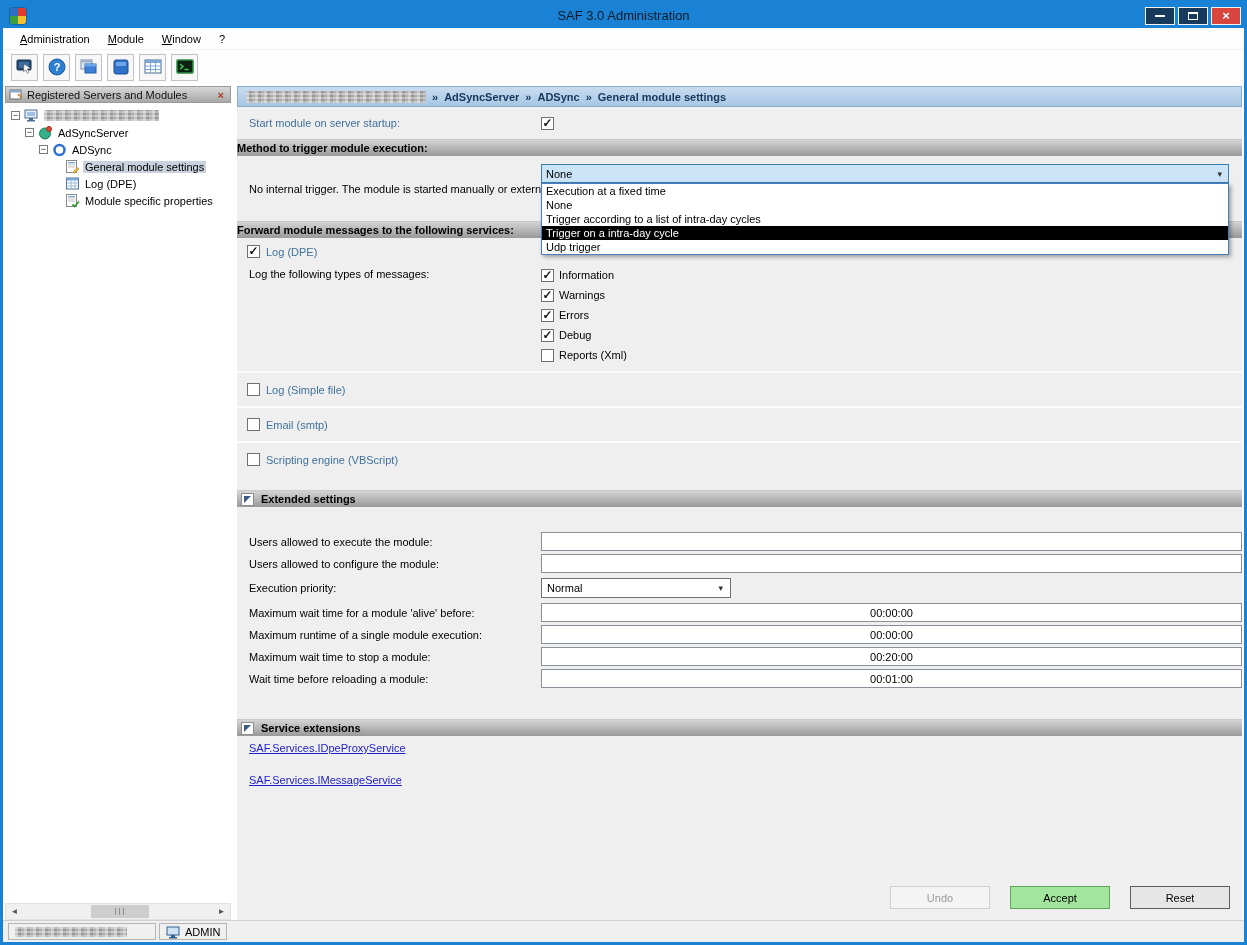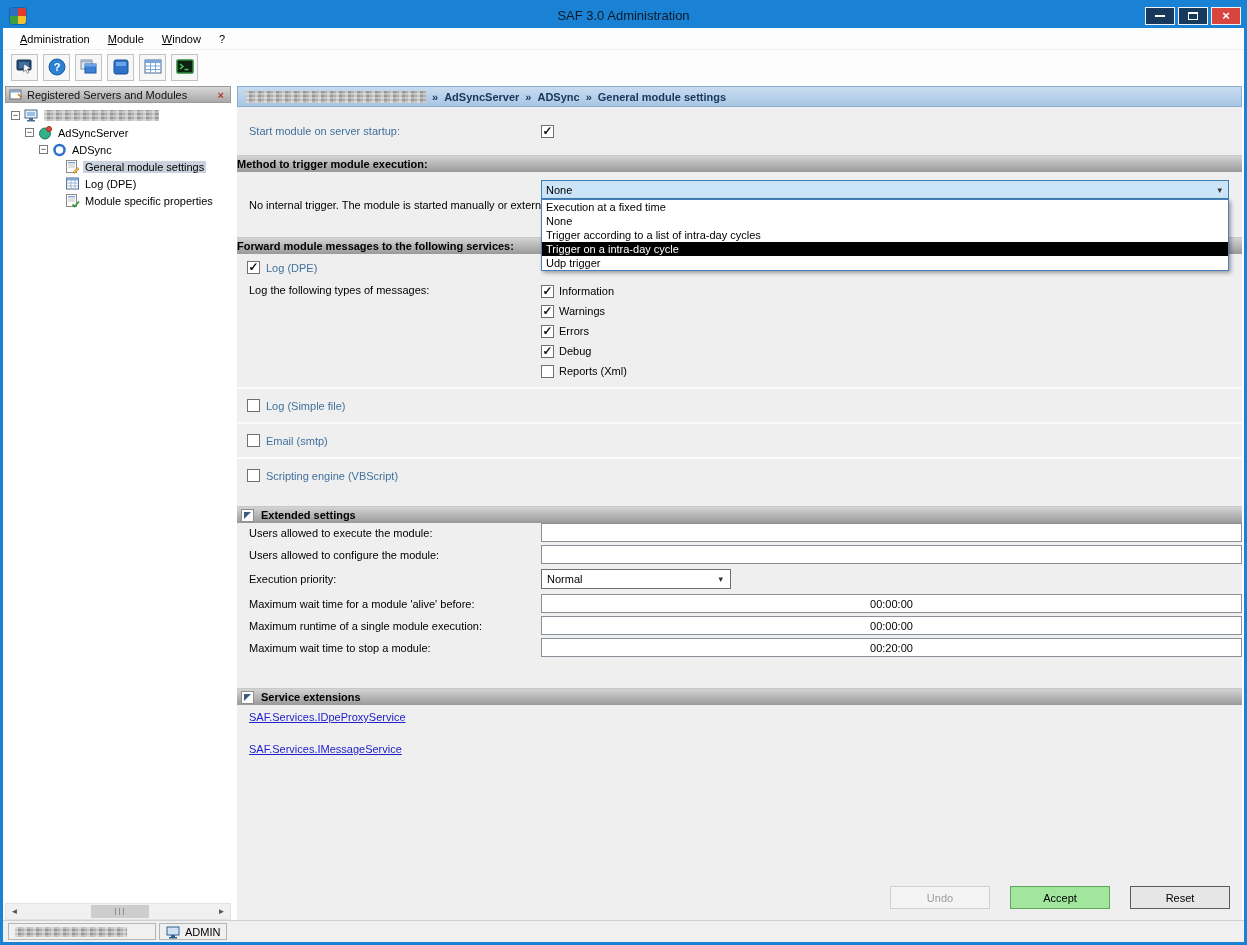--- a/index.html
+++ b/index.html
@@ -58,21 +58,21 @@
   .bc-redacted { width:180px; height:12px; }
   .bc-sep, .bc-item { cursor:default; }
 
   .content { flex:1; background:#efefef; display:flex; flex-direction:column; overflow:hidden; }
   .content > * { flex:0 0 auto; }
 
   .lbl { width:304px; flex:0 0 304px; padding-left:12px; }
   .blue { color:#41719c; }
   .field { width:688px; flex:0 0 688px; }
 
-  .start-row { height:48px; display:flex; align-items:center; }
+  .start-row { height:32px; display:flex; align-items:center; }
 
   .sec-header { height:17px; background:linear-gradient(#d4d4d4,#999999); display:flex; align-items:center; font-weight:bold; border-top:1px solid #c8c8c8; }
   .sec-header .sec-title { }
   .sec-header.with-toggle .sec-title { padding-left:0; }
   .sec-toggle { width:13px; height:13px; background:#fcfcfc; border:1px solid #8f8f8f; margin:0 7px 0 4px; position:relative; }
   .sec-toggle::after { content:""; position:absolute; left:2px; top:2px; width:0; height:0; border-top:7px solid #3b5c7e; border-right:7px solid transparent; }
 
   .trigger-row { height:65px; display:flex; position:relative; }
   .trigger-row .lbl { align-self:center; white-space:nowrap; }
   .trigger-row .field { position:relative; }
@@ -91,21 +91,21 @@
   .svc-row.first { height:27px; }
   .svc-row.sep { height:35px; border-top:2px solid #fbfbfb; }
 
   .types-row { display:flex; padding-bottom:6px; }
   .types-row .lbl { padding-top:3px; }
   .types-stack { display:flex; flex-direction:column; }
   .type-item { display:flex; align-items:center; gap:5px; height:20px; }
 
   .gap14 { height:14px; } .gap28 { height:28px; }
 
-  .form-rows { padding-top:0; }
+  .form-rows { padding-top:25px; }
   .form-row { display:flex; align-items:center; margin-bottom:3px; }
   .form-row.gap-top { margin-top:5px; }
   .fr-input { width:768px; height:19px; border:1px solid #8a9099; background:#fff; font:11px "Liberation Sans", sans-serif; padding:0 5px; }
   .fr-input.time { text-align:center; }
   .fr-select { width:190px; height:20px; border:1px solid #707070; background:#fff; display:flex; align-items:center; padding:0 5px; }
   .fr-select .combo-text { flex:1; }
 
   .links { padding:6px 0 0 12px; }
   .svc-link { display:block; color:#2121cc; text-decoration:underline; margin-bottom:20px; width:fit-content; }
 
@@ -439,20 +439,24 @@
             <input class="fr-input time" value="00:00:00" style="">
           </div>
           <div class="form-row">
             <span class="lbl">Maximum runtime of a single module execution:</span>
             <input class="fr-input time" value="00:00:00" style="">
           </div>
           <div class="form-row">
             <span class="lbl">Maximum wait time to stop a module:</span>
             <input class="fr-input time" value="00:20:00" style="">
           </div>
+          <div class="form-row">
+            <span class="lbl">Wait time before reloading a module:</span>
+            <input class="fr-input time" value="00:01:00" style="">
+          </div>
         </div>
 
         <div class="gap28"></div>
 
         <div class="sec-header with-toggle">
           <span class="sec-toggle"></span>
           <span class="sec-title">Service extensions</span>
         </div>
         <div class="links">
           <a class="svc-link" href="#">SAF.Services.IDpeProxyService</a>

